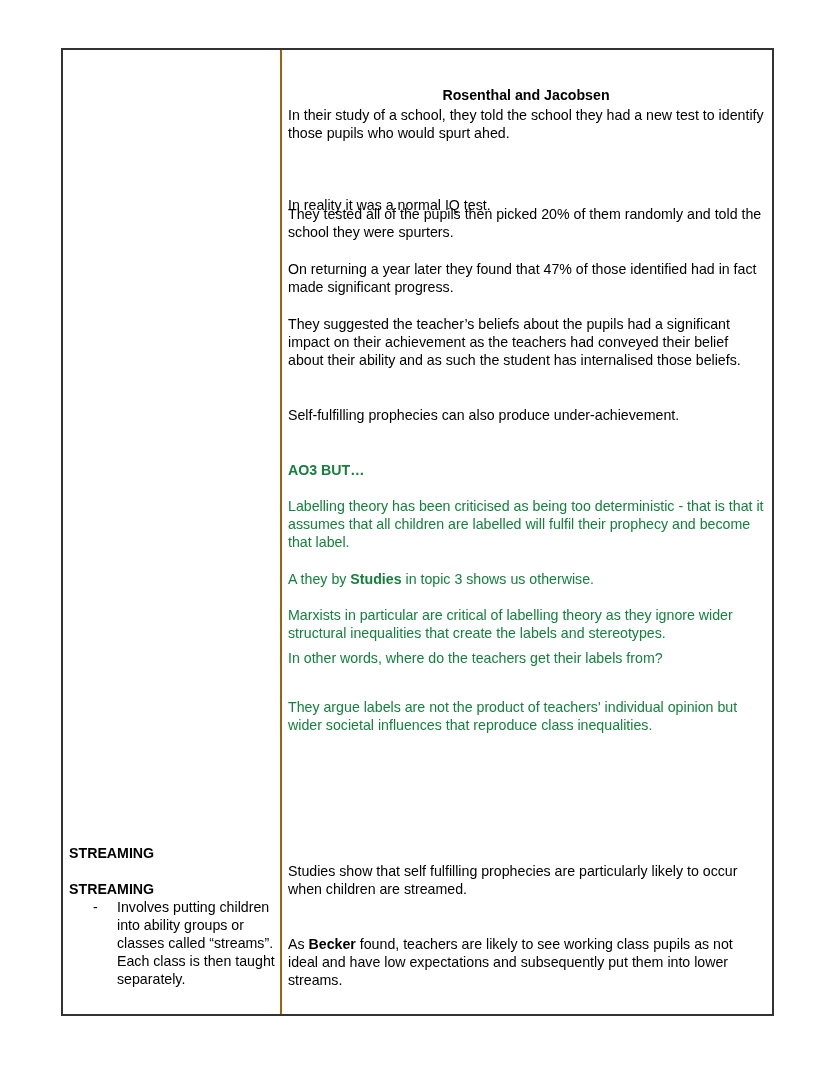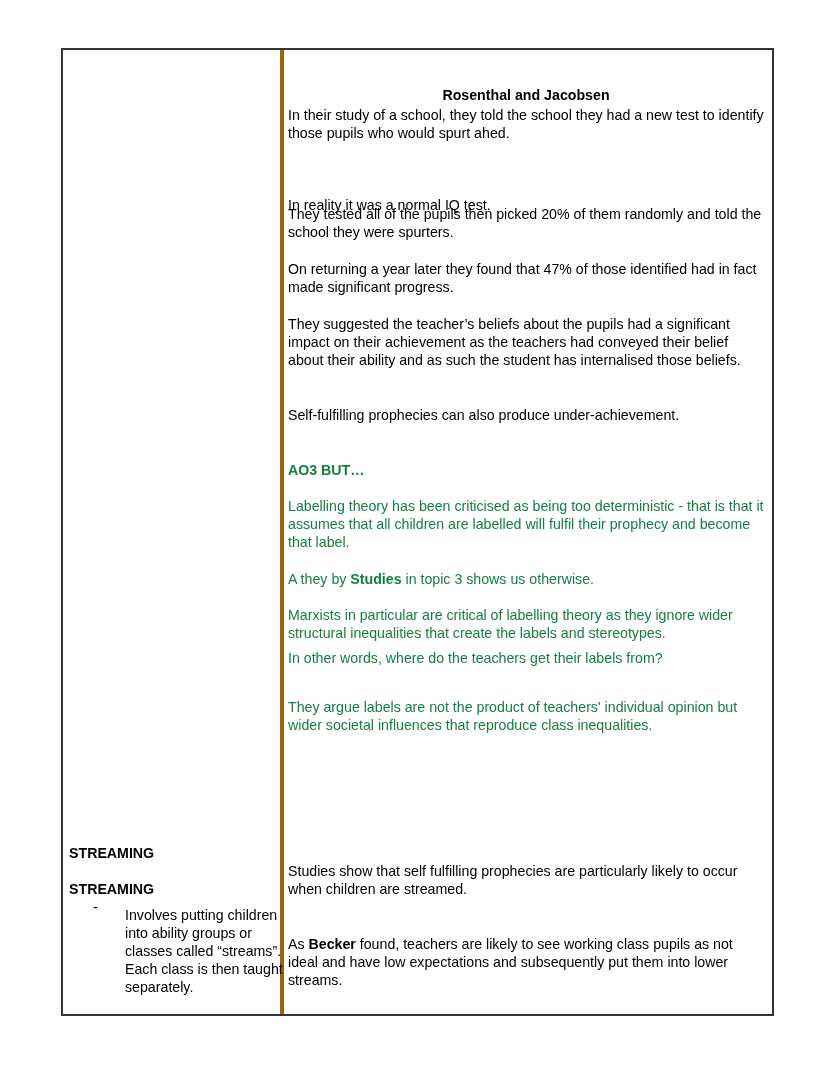--- a/index.html
+++ b/index.html
@@ -6,35 +6,35 @@
     body {
       width: 828px; height: 1071px; position: relative; overflow: hidden;
       font-family: "Liberation Sans", sans-serif; color: #000;
     }
     .table {
       position: absolute; left: 61px; top: 48px; width: 709px; height: 964px;
       border: 2px solid #333; box-sizing: content-box;
     }
     .col-left {
       position: absolute; left: 0; top: 0; width: 217px; height: 100%;
-      border-right: 4px solid #a16207;
+      border-right: 2px solid #a16207;
     }
     .col-right {
       position: absolute; left: 219px; top: 0; right: 0; height: 100%;
     }
     .p {
       position: absolute; left: 6px; right: 8px;
       font-size: 14.2px; line-height: 18px; margin: 0;
     }
     .gray { color: #15803d; }
     .center { text-align: center; margin-top: 8px; }
     .bold { font-weight: bold; }
     .left-p { position: absolute; left: 6px; font-size: 14.2px; line-height: 18px; margin: 0; }
     .bullet-dash { position: absolute; left: 30px; font-size: 14.2px; line-height: 18px; }
-    .bullet-text { position: absolute; left: 54px; width: 160px; font-size: 14.2px; line-height: 18px; margin: 8px; }
+    .bullet-text { position: absolute; left: 54px; width: 160px; font-size: 14.2px; line-height: 18px; margin: 0; }
   </style>
 </head>
 <body>
 
 <div class="table">
   <div class="col-left">
     <p class="left-p bold" style="top:794px;">STREAMING</p>
     <p class="left-p bold" style="top:830px;">STREAMING</p>
     <span class="bullet-dash" style="top:848px;">-</span>
     <p class="bullet-text" style="top:848px;">Involves putting children into ability groups or classes called “streams”. Each class is then taught separately.</p>

